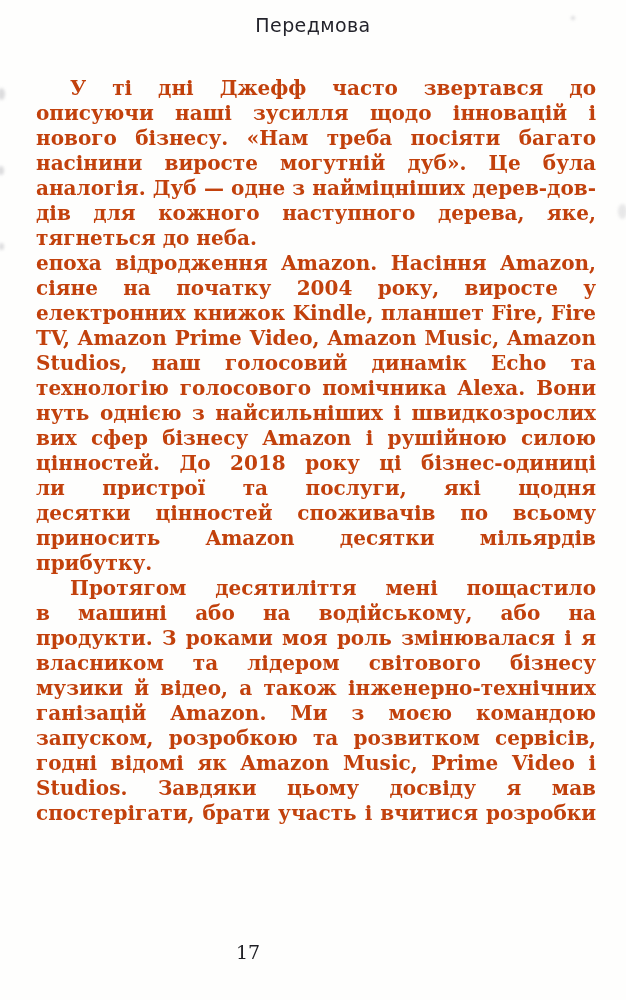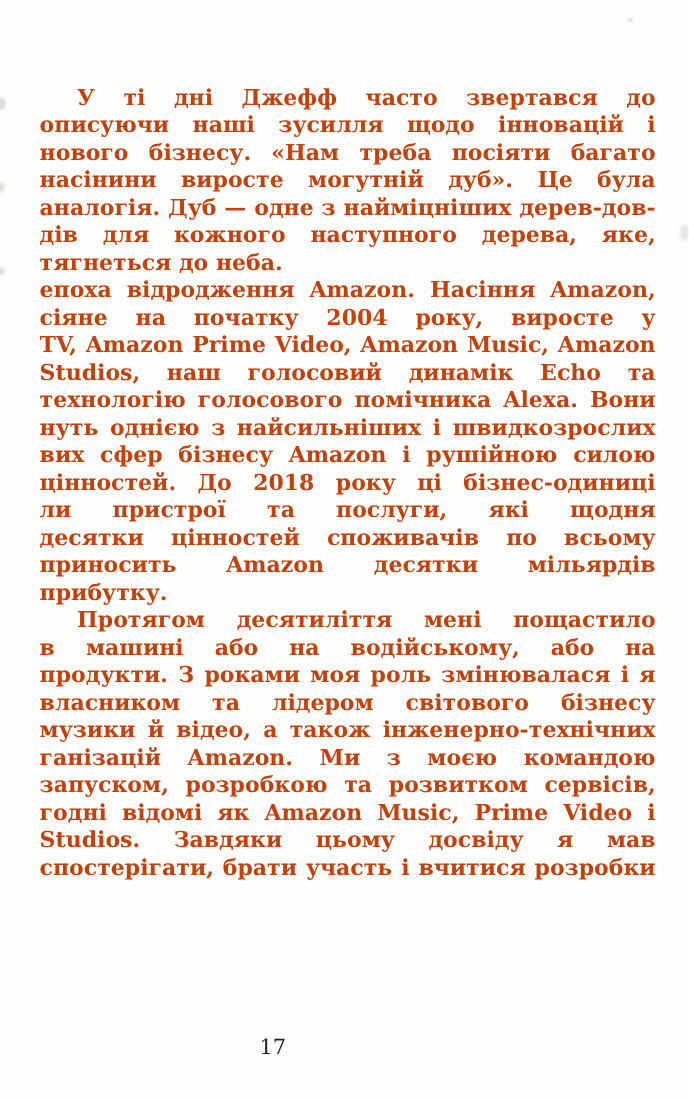--- a/index.html
+++ b/index.html
@@ -72,34 +72,36 @@
   .artifact-a { left: -2px; top: 88px;  width: 7px;  height: 12px; }
   .artifact-b { left: -2px; top: 166px; width: 6px;  height: 9px;  }
   .artifact-c { left: -1px; top: 243px; width: 5px;  height: 7px;  }
   .artifact-d { left: 618px; top: 204px; width: 9px; height: 15px; opacity: 0.35; }
   .artifact-e { left: 571px; top: 16px;  width: 4px; height: 4px;  opacity: 0.6; }
 </style>
 </head>
 <body>
 
 <div class="page" style="background: rgb(254, 254, 253);">
+  <div class="running-title" style="color: rgb(36, 36, 44);">Передмова</div>
 
   <div class="text-block" style="color: #c2410c; font-weight: bold;">
       <div class="paragraph">
         <div class="line indent">У ті дні Джефф часто звертався до аналогій,</div>
         <div class="line">описуючи наші зусилля щодо інновацій і побудови</div>
         <div class="line">нового бізнесу. «Нам треба посіяти багато насін-</div>
         <div class="line">насінини виросте могутній дуб». Це була влучна</div>
         <div class="line">аналогія. Дуб — одне з найміцніших дерев-дов-</div>
         <div class="line">дів для кожного наступного дерева, яке, зрештою,</div>
         <div class="line short">тягнеться до неба.</div>
       </div>
       <div class="paragraph">
         <div class="line">епоха відродження Amazon. Насіння Amazon, по-</div>
         <div class="line">сіяне на початку 2004 року, виросте у зчитувач</div>
+        <div class="line">електронних книжок Kindle, планшет Fire, Fire</div>
         <div class="line">TV, Amazon Prime Video, Amazon Music, Amazon</div>
         <div class="line">Studios, наш голосовий динамік Echo та основну</div>
         <div class="line">технологію голосового помічника Alexa. Вони ста-</div>
         <div class="line">нуть однією з найсильніших і швидкозрослих но-</div>
         <div class="line">вих сфер бізнесу Amazon і рушійною силою наших</div>
         <div class="line">цінностей. До 2018 року ці бізнес-одиниці створи-</div>
         <div class="line">ли пристрої та послуги, які щодня використовують</div>
         <div class="line">десятки цінностей споживачів по всьому світу, що</div>
         <div class="line">приносить Amazon десятки мільярдів щорічного</div>
         <div class="line short">прибутку.</div>

